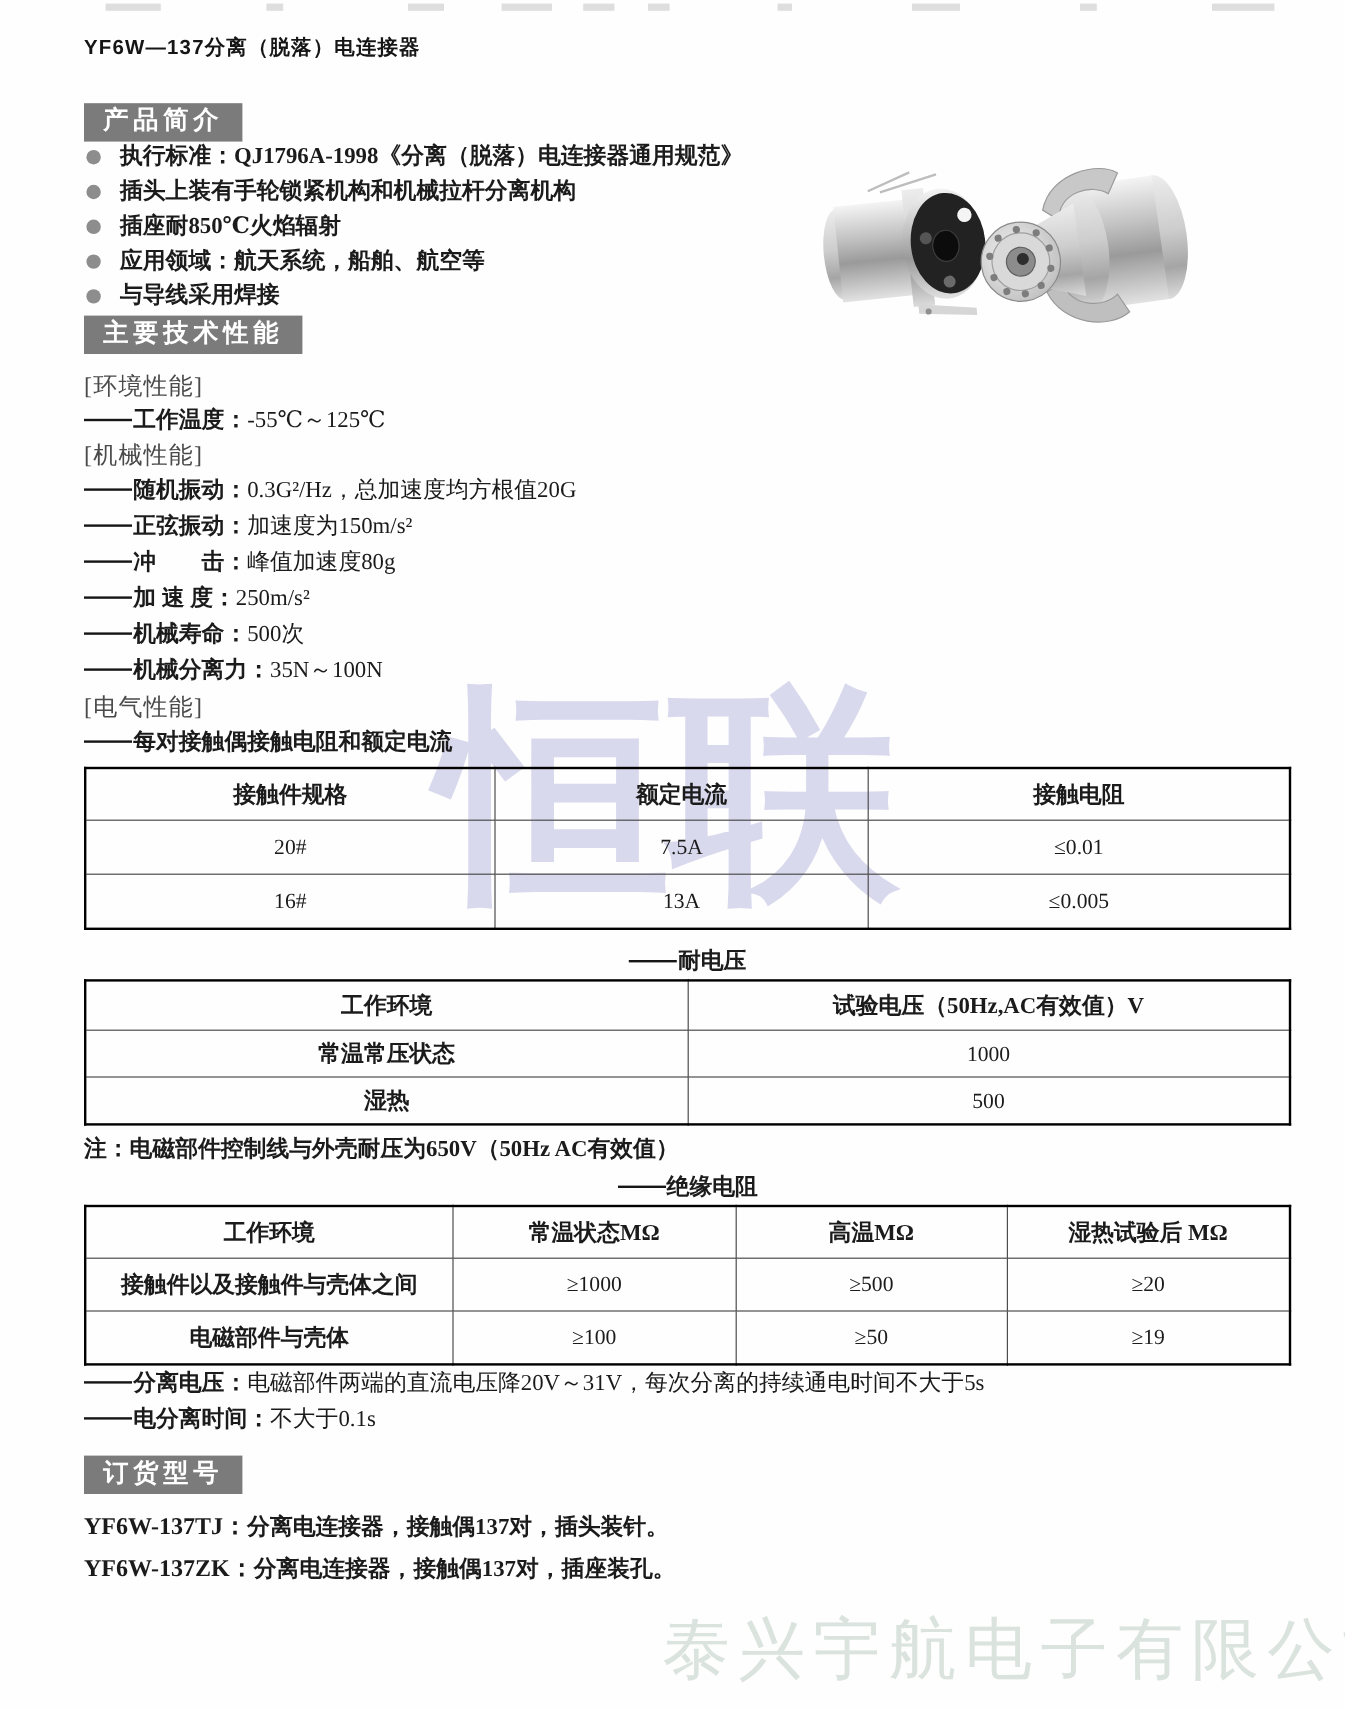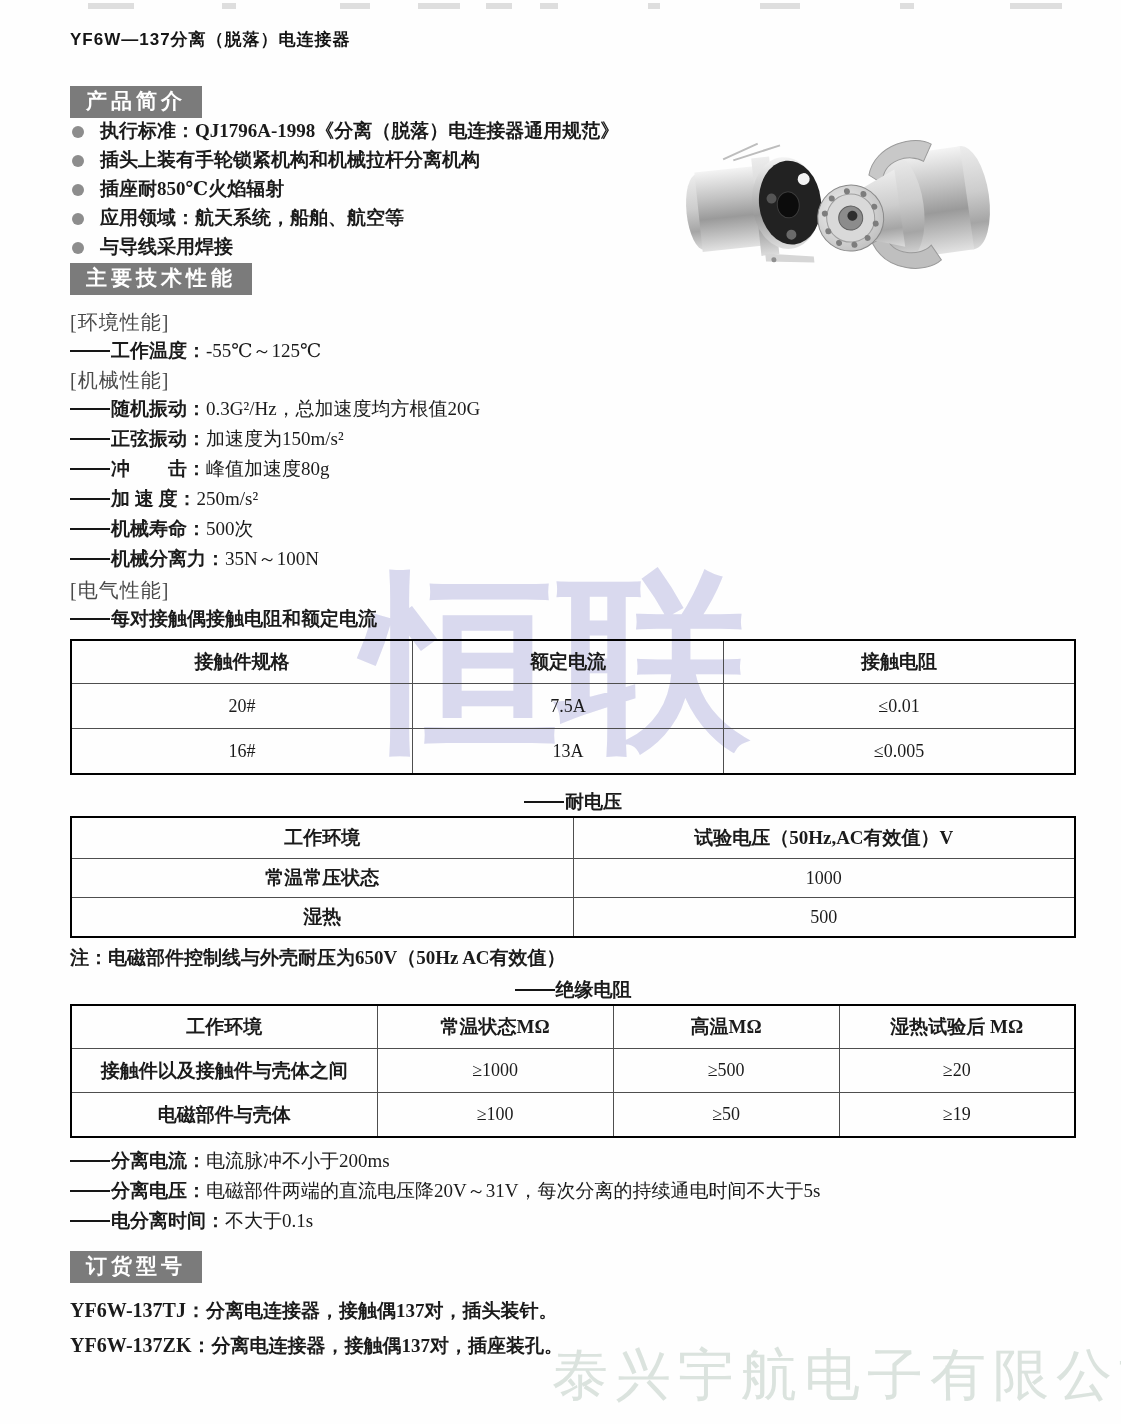--- a/index.html
+++ b/index.html
@@ -266,21 +266,20 @@
       </tr>
       <tr>
         <td class="zh-bold">电磁部件与壳体</td>
         <td>≥100</td>
         <td>≥50</td>
         <td>≥19</td>
       </tr>
     </tbody>
       </table>
 
-    <div class="spec mt8"><span class="dash"></span><span class="spec-name">分离电流：</span><span class="spec-val">电流脉冲不小于200ms</span></div>
     <div class="spec"><span class="dash"></span><span class="spec-name">分离电压：</span><span class="spec-val">电磁部件两端的直流电压降20V～31V，每次分离的持续通电时间不大于5s</span></div>
     <div class="spec"><span class="dash"></span><span class="spec-name">电分离时间：</span><span class="spec-val">不大于0.1s</span></div>
 
     <div class="sec-bar order-bar">订货型号</div>
 
     <div class="models">
       <div class="model"><span class="code">YF6W-137TJ：</span><span class="desc">分离电连接器，接触偶137对，插头装针。</span></div>
       <div class="model"><span class="code">YF6W-137ZK：</span><span class="desc">分离电连接器，接触偶137对，插座装孔。</span></div>
     </div>
 

